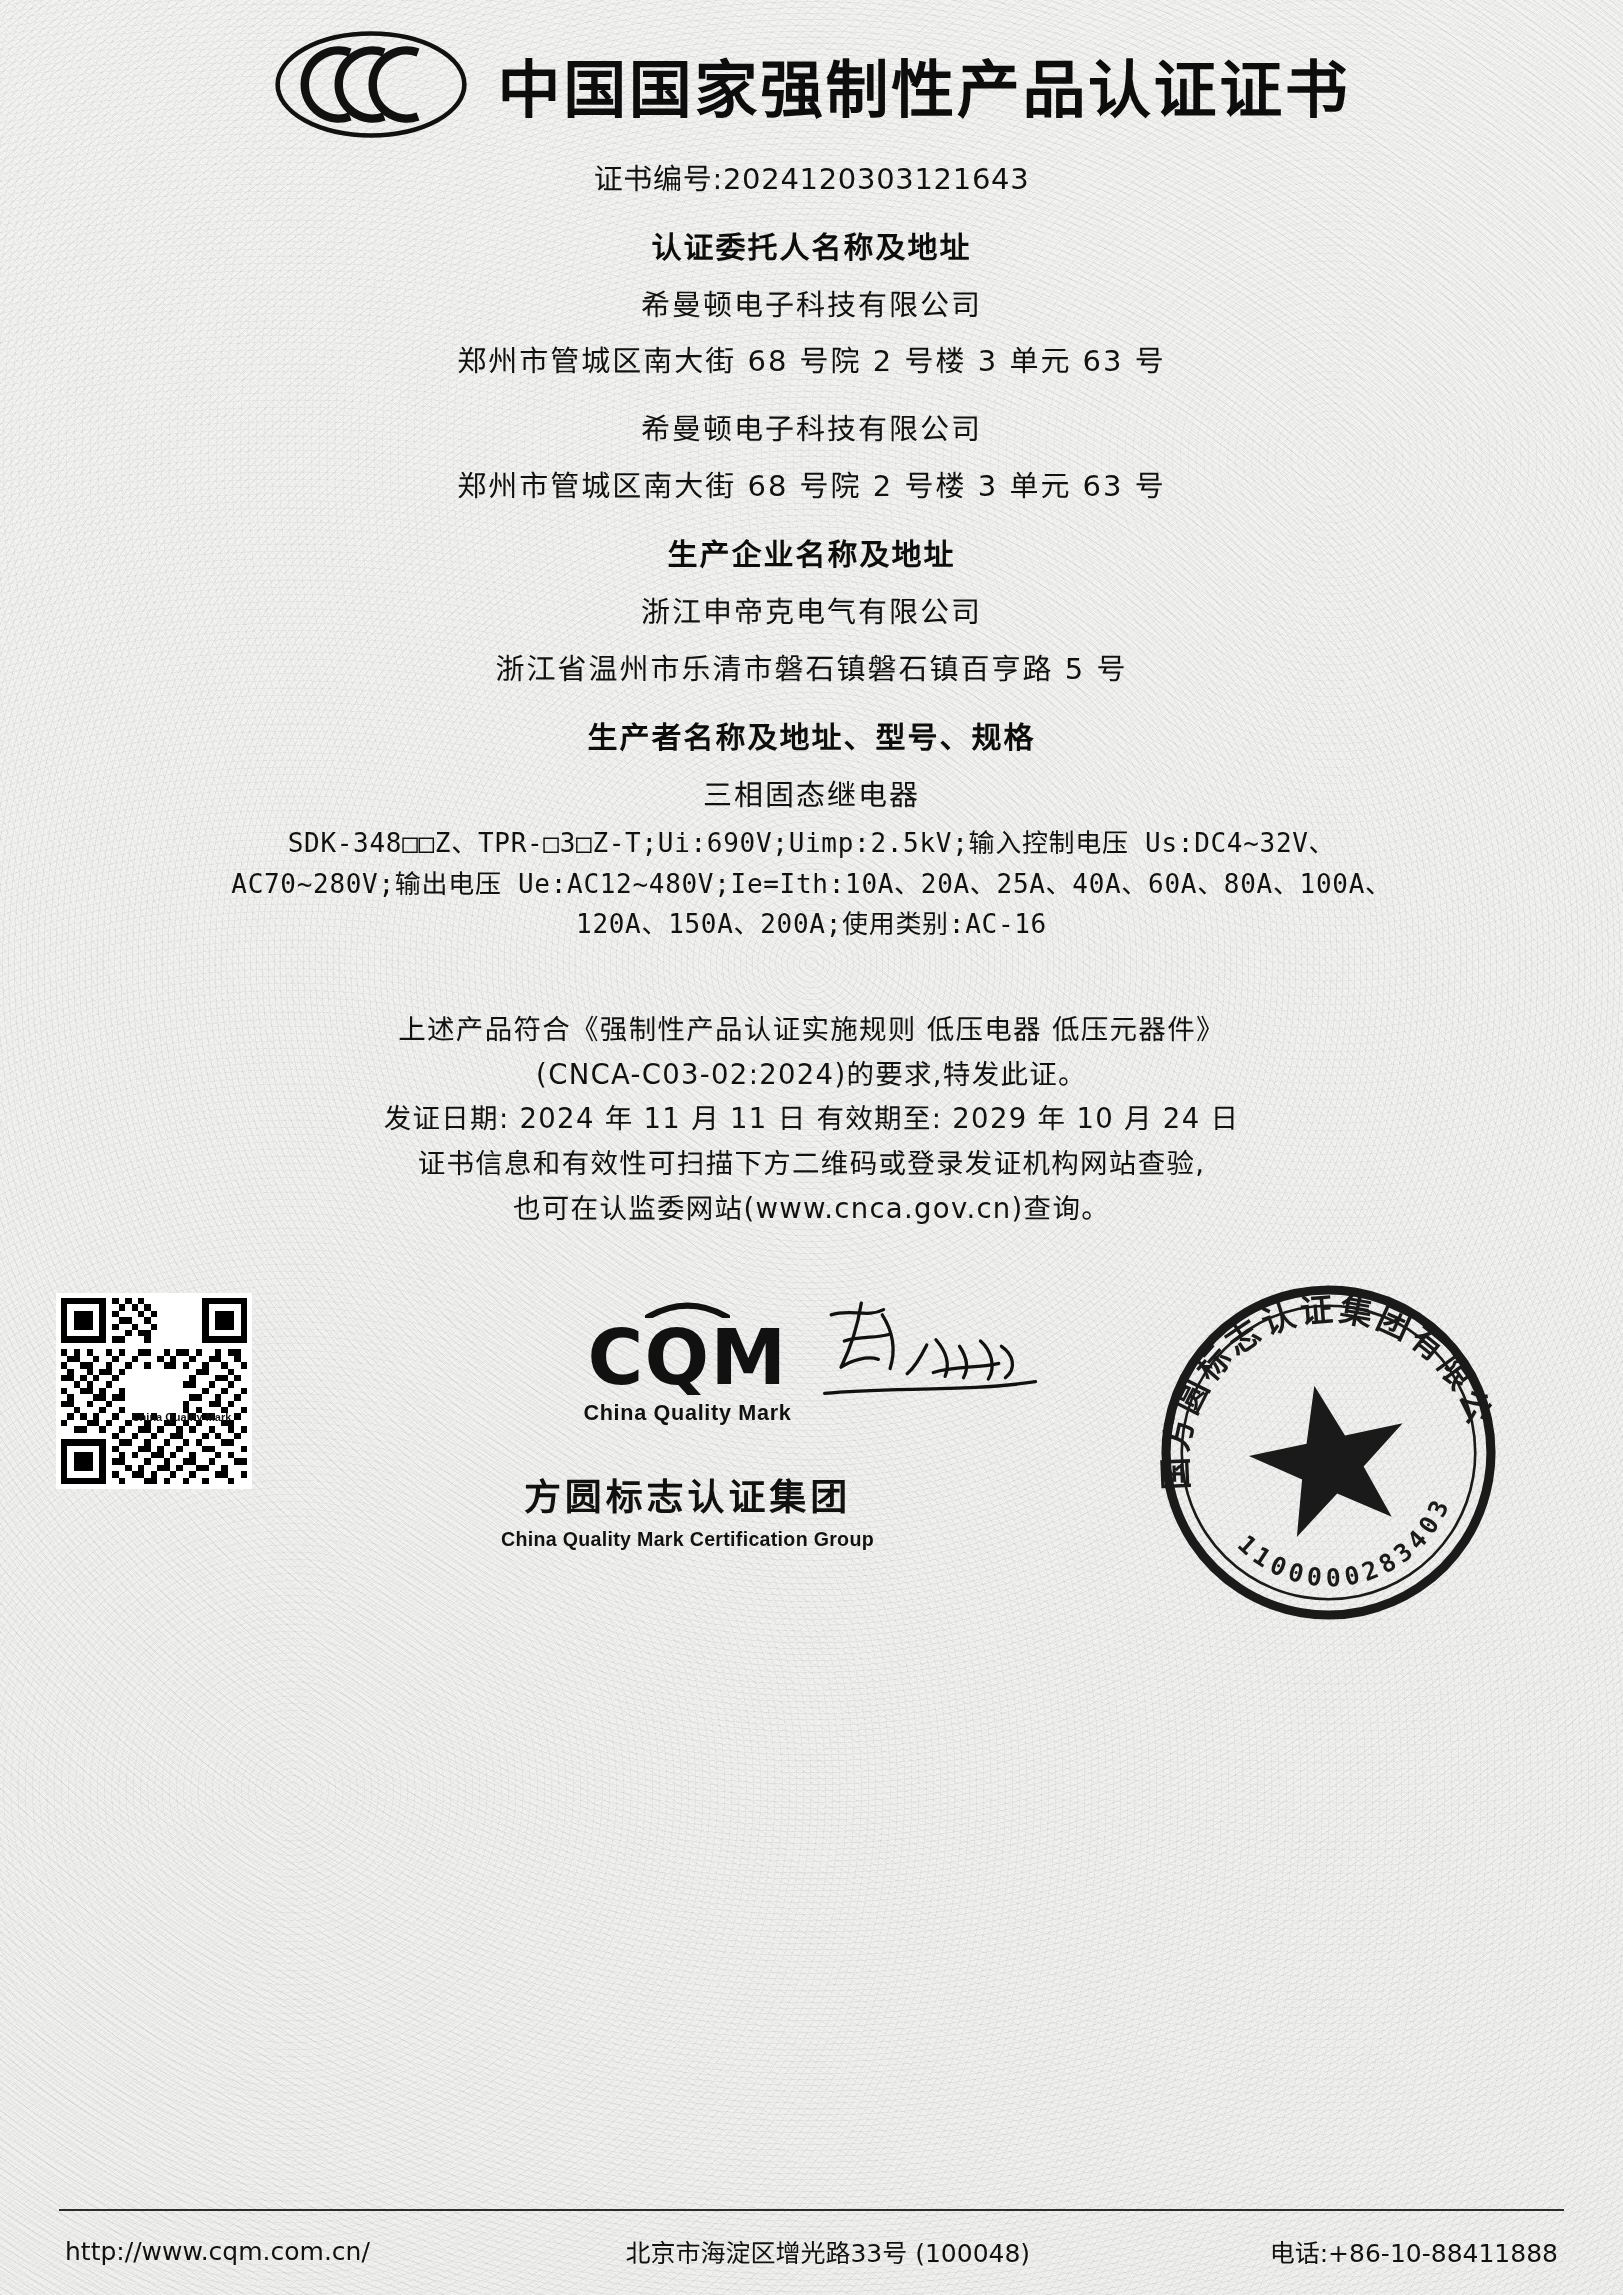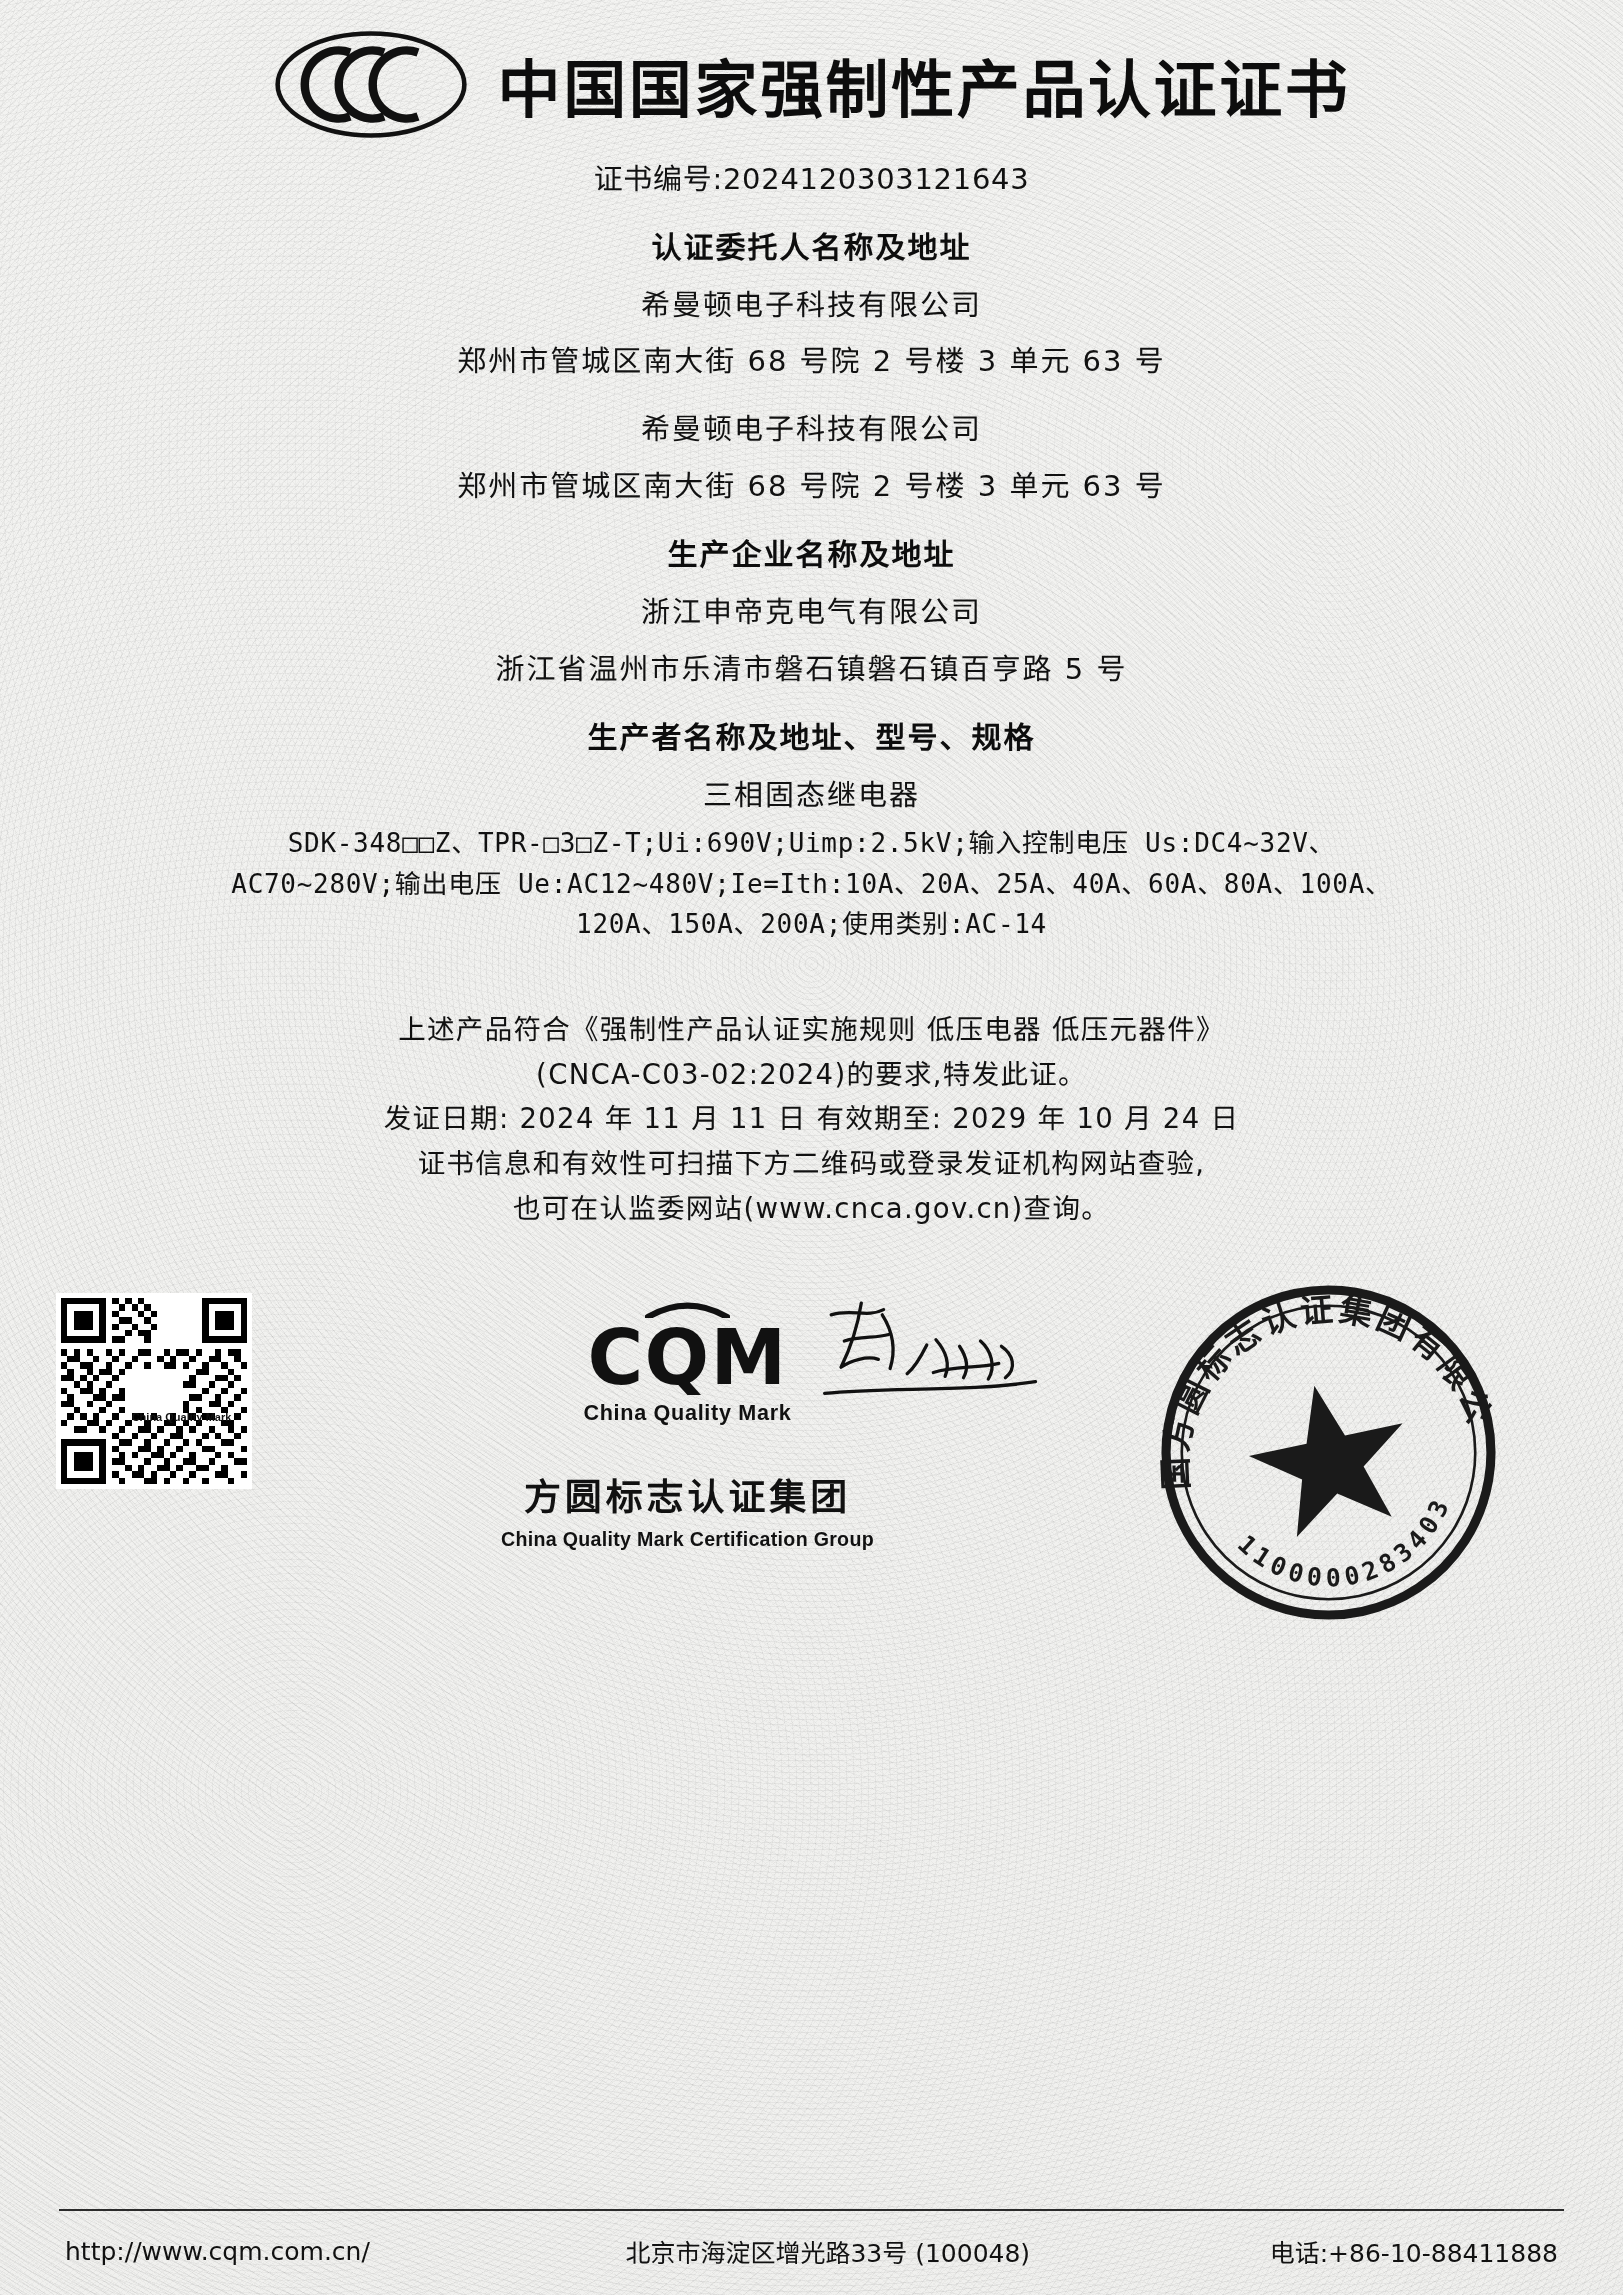--- a/index.html
+++ b/index.html
@@ -248,21 +248,21 @@
       <div class="section-line">浙江申帝克电气有限公司</div>
       <div class="section-line">浙江省温州市乐清市磐石镇磐石镇百亨路 5 号</div>
     </div>
 
     <div class="section">
       <div class="section-label">生产者名称及地址、型号、规格</div>
       <div class="section-line">三相固态继电器</div>
       <div class="spec-block">
         <div class="spec-line">SDK-348□□Z、TPR-□3□Z-T;Ui:690V;Uimp:2.5kV;输入控制电压 Us:DC4~32V、</div>
         <div class="spec-line">AC70~280V;输出电压 Ue:AC12~480V;Ie=Ith:10A、20A、25A、40A、60A、80A、100A、</div>
-        <div class="spec-line">120A、150A、200A;使用类别:AC-14</div>
+        <div class="spec-line">120A、150A、200A;使用类别:AC-16</div>
       </div>
     </div>
 
 
     <div class="statement">
       <div class="statement-line">上述产品符合《强制性产品认证实施规则 低压电器 低压元器件》</div>
       <div class="statement-line">(CNCA-C03-02:2024)的要求,特发此证。</div>
       <div class="statement-line">发证日期: 2024 年 11 月 11 日  有效期至: 2029 年 10 月 24 日</div>
       <div class="statement-line">证书信息和有效性可扫描下方二维码或登录发证机构网站查验,</div>
       <div class="statement-line">也可在认监委网站(www.cnca.gov.cn)查询。</div>

